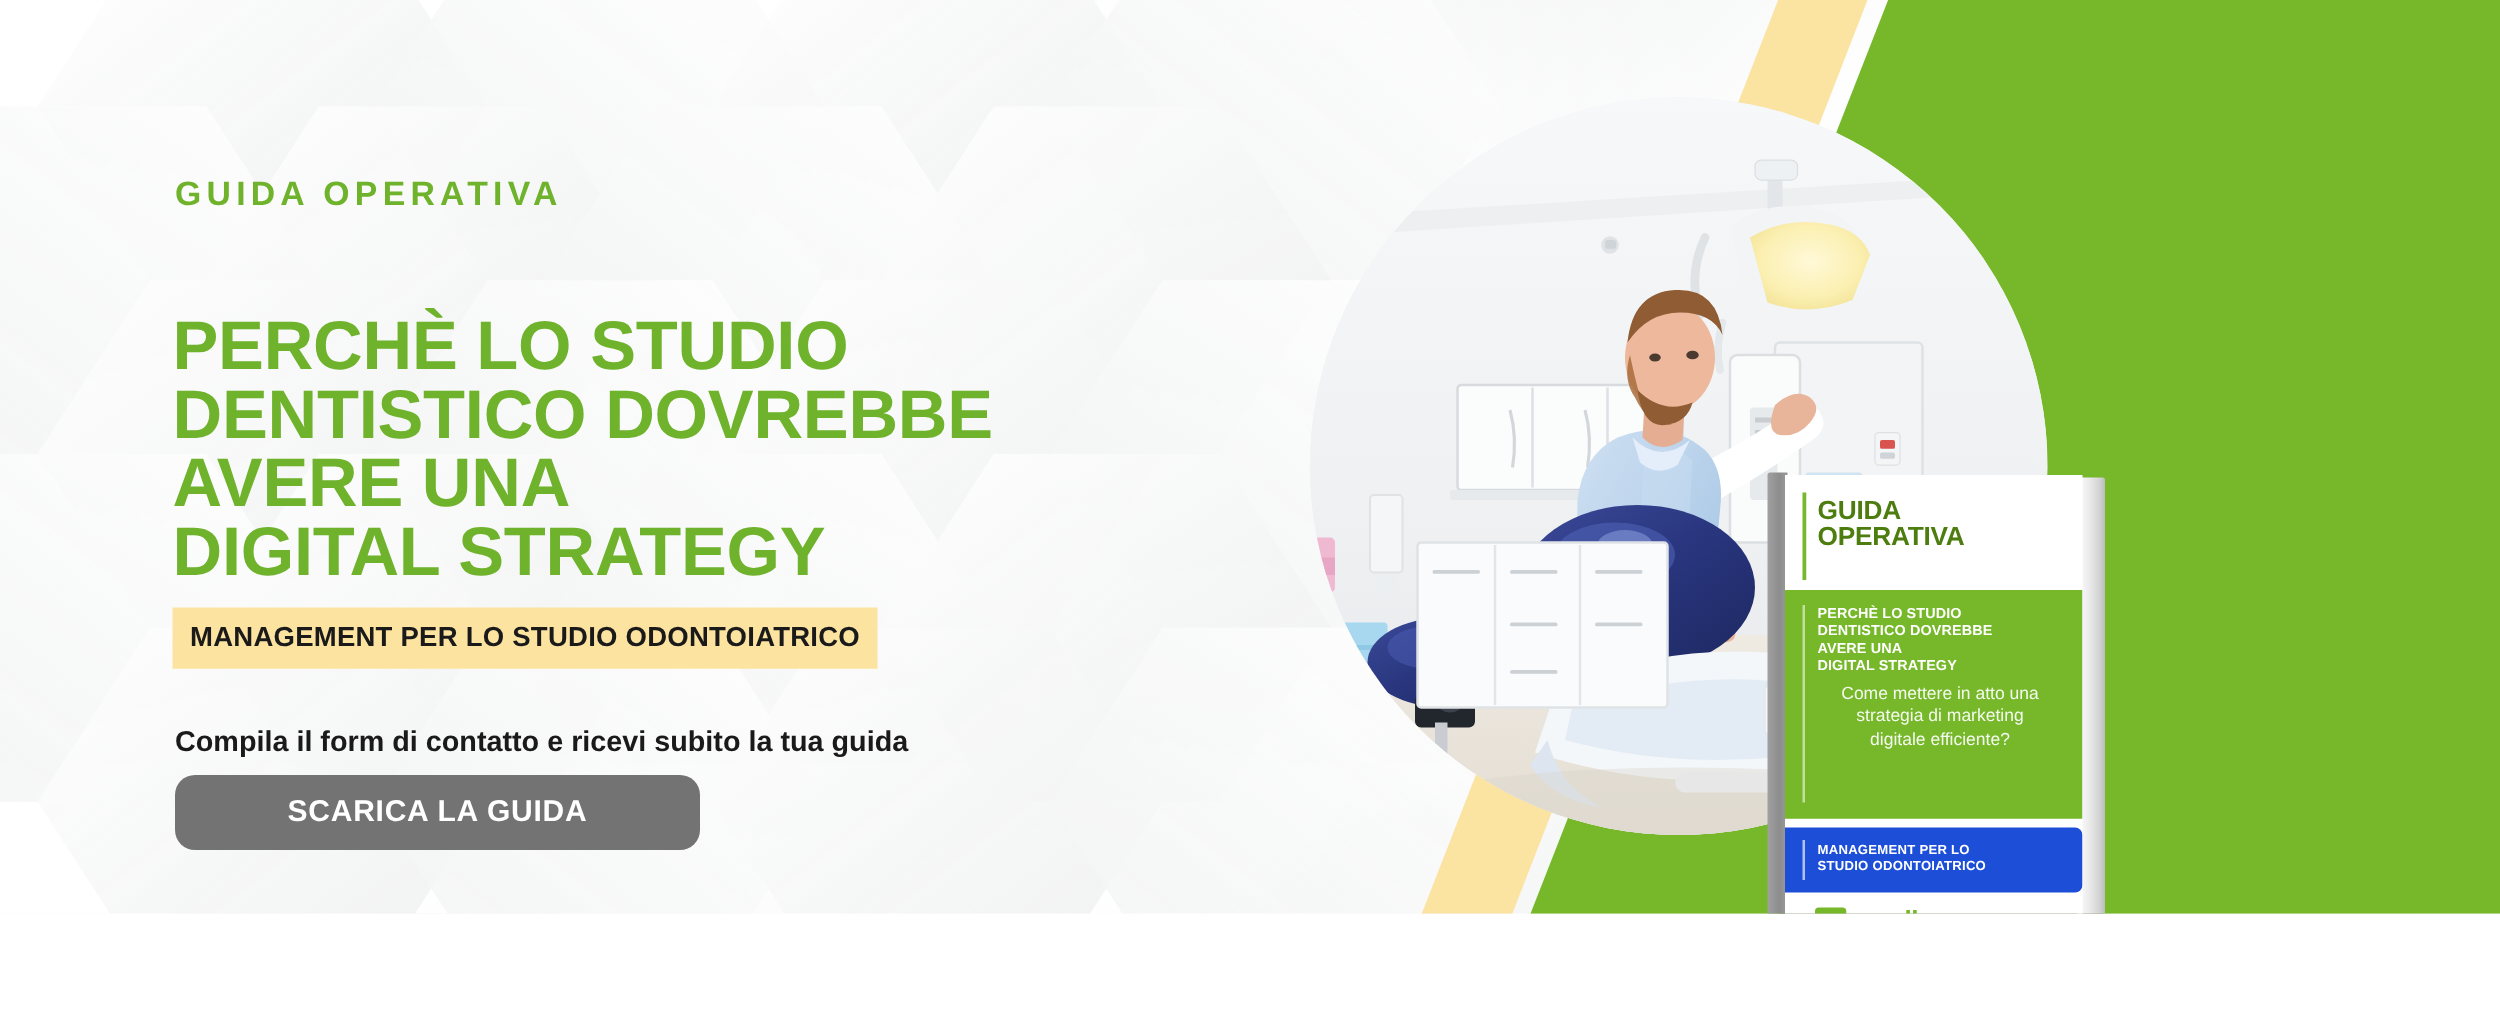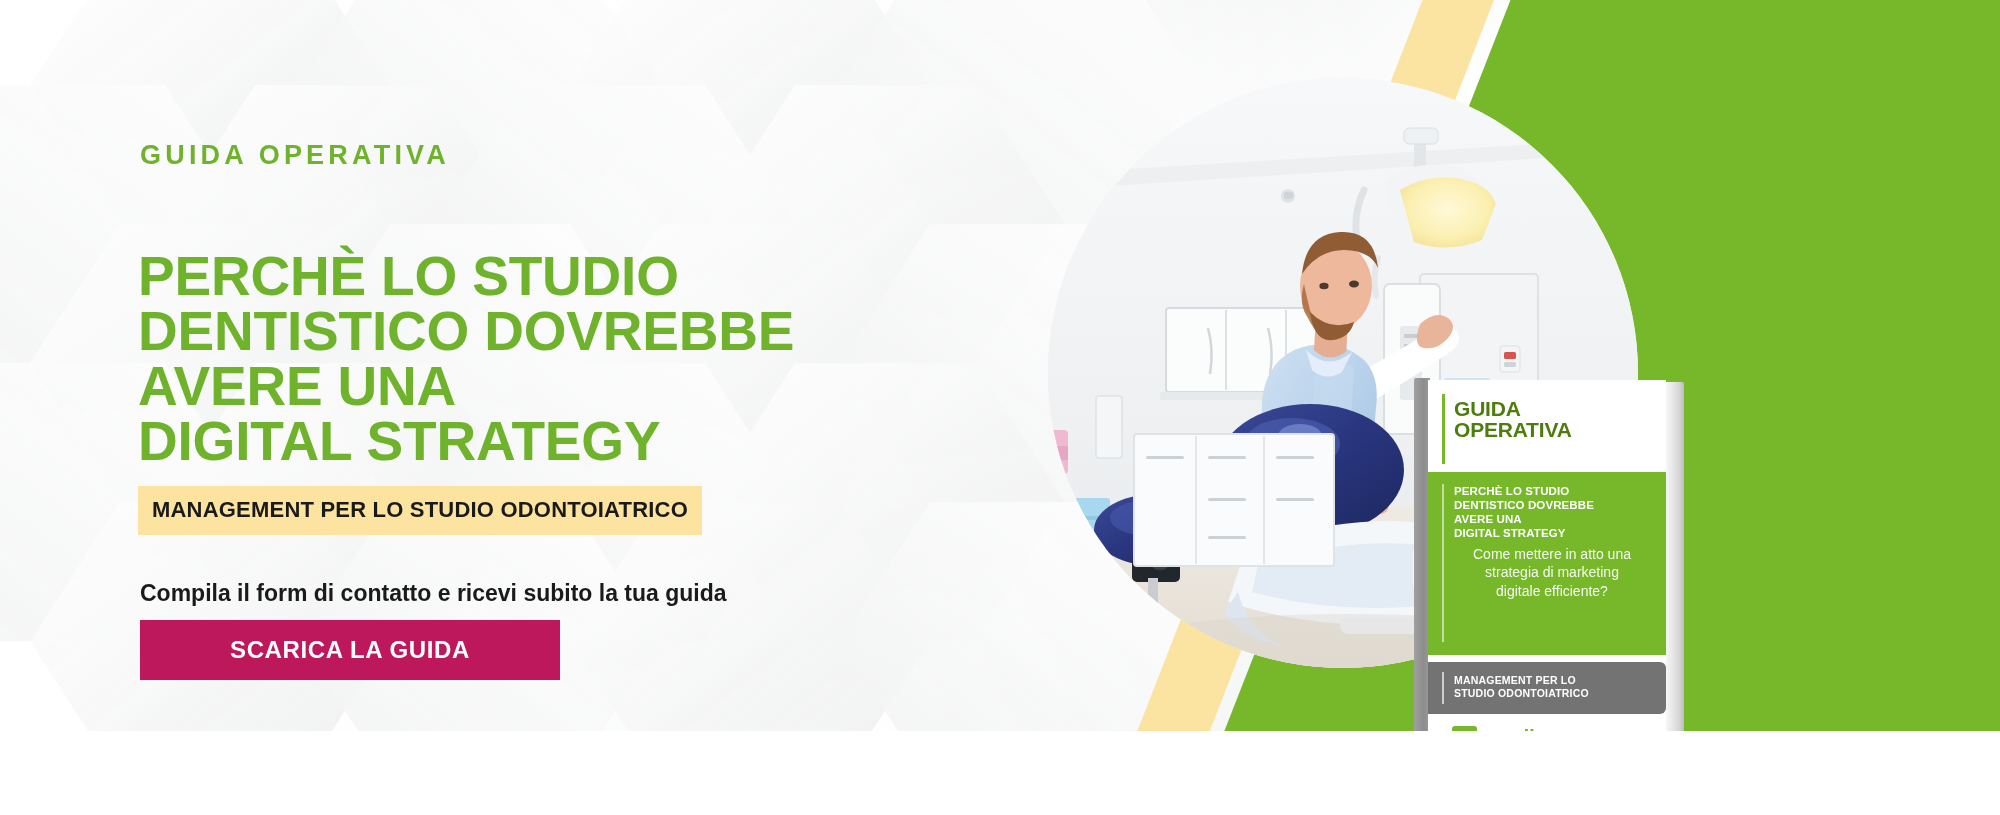--- a/index.html
+++ b/index.html
@@ -111,23 +111,23 @@
     top: 557px; left: 2px;
     color: #1a1a1a;
     font-size: 23px;
     font-weight: bold;
   }
 
   .cta {
     position: absolute;
     top: 620px; left: 2px;
     width: 420px; height: 60px;
-    background: #be185d;
+    background: #737373;
     border: none;
-    border-radius: 0;
+    border-radius: 16px;
     color: #ffffff;
     font-family: "Liberation Sans", sans-serif;
     font-size: 24px;
     font-weight: bold;
     letter-spacing: .6px;
     cursor: pointer;
     display: flex;
     align-items: center;
     justify-content: center;
   }
@@ -217,21 +217,21 @@
     white-space: pre-line;
     text-align: center;
   }
   .ck-orange {
     position: absolute;
     left: 0px; top: 282px;
     width: 238px; height: 52px;
     background: #eda details;
   }
   .ck-orange {
-    background: #737373;
+    background: #1d4ed8;
     border-radius: 0 6px 6px 0;
   }
   .ck-orange-accent {
     position: absolute;
     left: 14px; top: 10px;
     width: 2px; height: 32px;
     background: rgba(255,255,255,.65);
   }
   .ck-orange-text {
     position: absolute;

